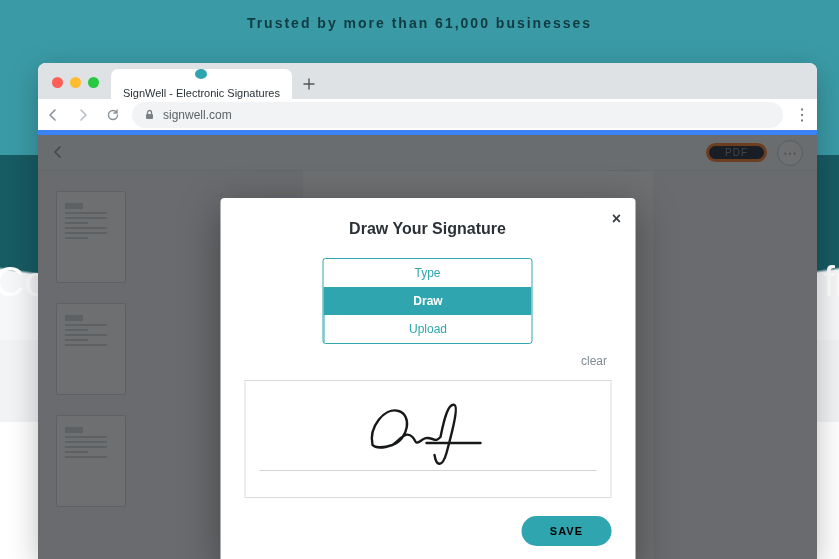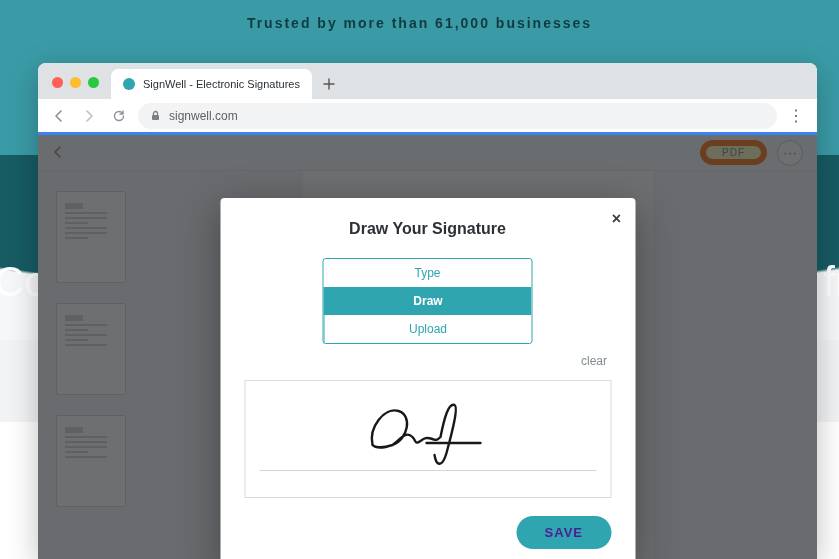--- a/index.html
+++ b/index.html
@@ -76,30 +76,31 @@
     background: #fff;
     height: 30px;
     border-radius: 7px 7px 0 0;
     display: flex;
     align-items: center;
     padding: 0 12px;
     gap: 8px;
     min-width: 160px;
     font-size: 11px;
     color: #293238;
+    flex-direction: column;
   }
   .tab .fav { width: 12px; height: 12px; border-radius: 50%; background: #2fa6af; }
   .new-tab { width: 26px; height: 26px; display:flex; align-items:center; justify-content:center; color:#4a5054; font-size:16px; margin-bottom:2px; margin-left:4px;}
   .addr {
     height: 36px;
     background: #fff;
-    border-bottom: 3px solid #3b82f6;
+    border-bottom: 5px solid #3b82f6;
     display: flex;
     align-items: center;
-    padding: 0 10px;
+    padding: 0 4px;
     gap: 8px;
   }
   .nav-ico { width: 22px; height: 22px; display:flex; align-items:center; justify-content:center; color:#8a9197; }
   .urlbar {
     flex: 1;
     height: 26px;
     background: #f1f3f4;
     border-radius: 13px;
     display: flex;
     align-items: center;
@@ -125,22 +126,22 @@
     height: 36px;
     background: #f7f8f9;
     border-bottom: 1px solid #e5e7e9;
     display:flex; align-items:center;
     padding: 0 14px;
     z-index:1;
   }
   .back-chev { color:#888; font-size:16px; }
   .top-right { margin-left:auto; display:flex; gap:10px; align-items:center;}
   .pill-btn {
-    border:6px solid #f97316;
-    background:#fef9c3;
+    border:3px solid #f97316;
+    background:#0f172a;
     color:#7e858a;
     font-size:10px;
     letter-spacing:1px;
     padding: 1px 16px;
     border-radius: 14px;
   }
   .circ-btn {
     width:26px; height:26px; border:1px solid #c5c9cc; border-radius:50%;
     display:flex; align-items:center; justify-content:center; color:#8b9196;
     background:#fff; font-size:14px;
@@ -240,24 +241,24 @@
   .baseline {
     position:absolute; left:14px; right:14px; bottom:26px;
     border-bottom:1px solid #d2d6d9;
   }
   .sig-svg {
     position:absolute; left:50%; top:44%;
     transform:translate(-50%,-50%);
   }
   .save-row { text-align:right; }
   .save-btn {
-    background:#2fa6af; color:#4c1d95;
+    background:#2fa6af; color:#000000;
     border:none; border-radius:18px;
     padding:9px 28px;
-    font-size:13px; font-weight:700; letter-spacing:1px;
+    font-size:11px; font-weight:700; letter-spacing:1px;
     cursor:pointer;
   }
 </style>
 </head>
 <body>
 
 <div class="page">
   <div class="trusted">Trusted by more than 61,000 businesses</div>
   <div class="bg-con">Con</div>
   <div class="bg-fr">t fr</div>

